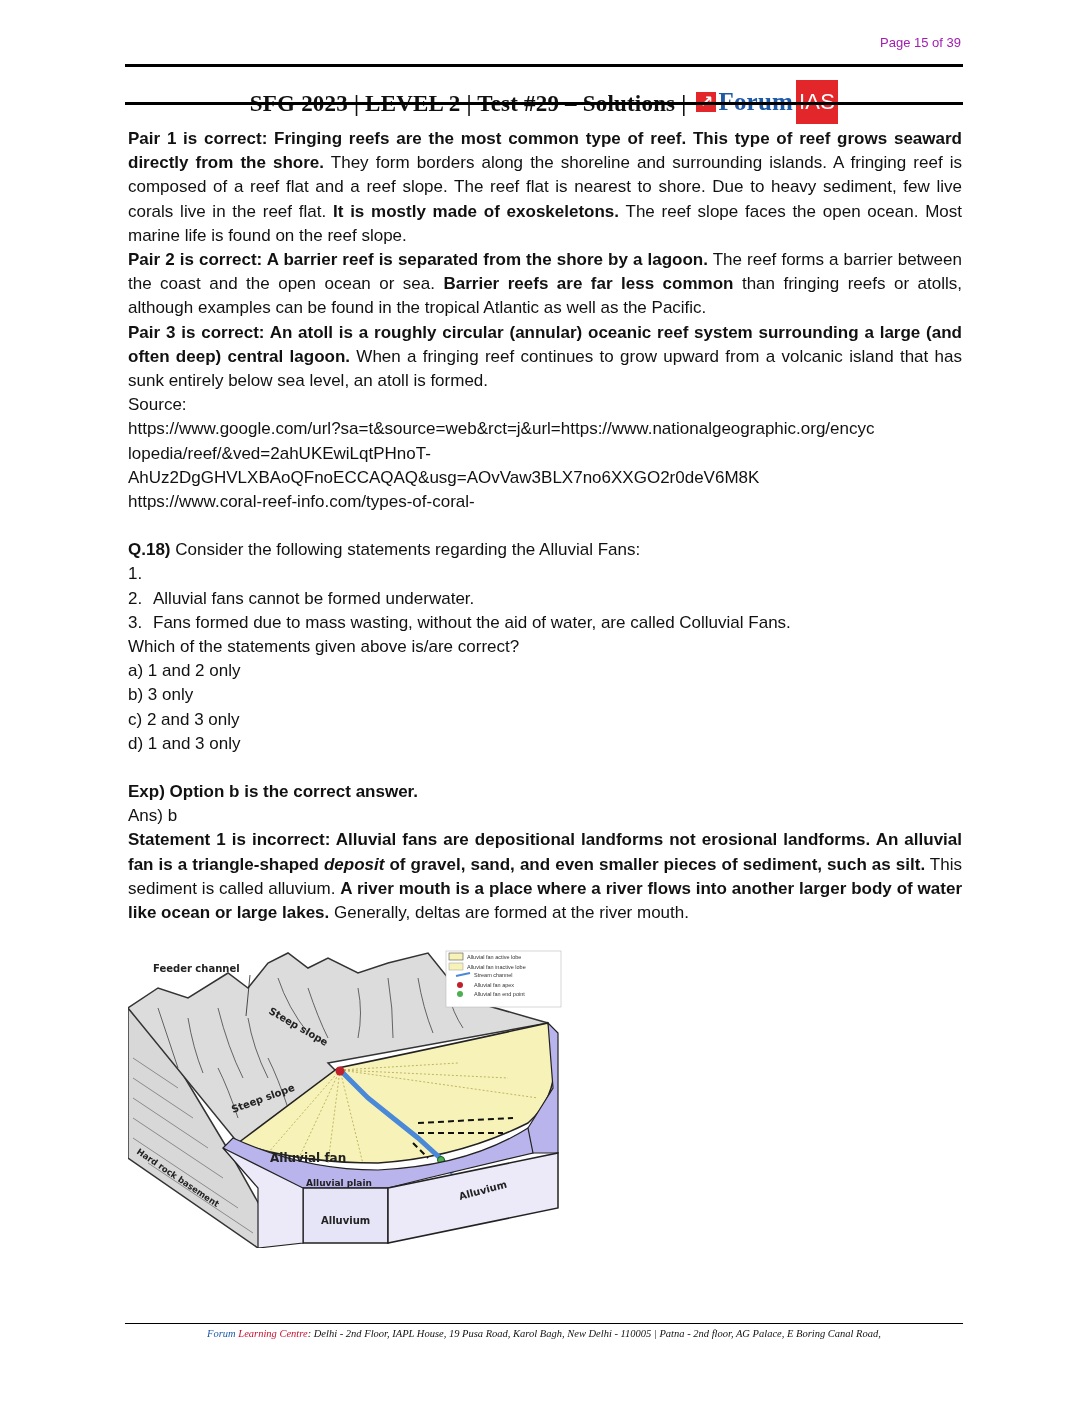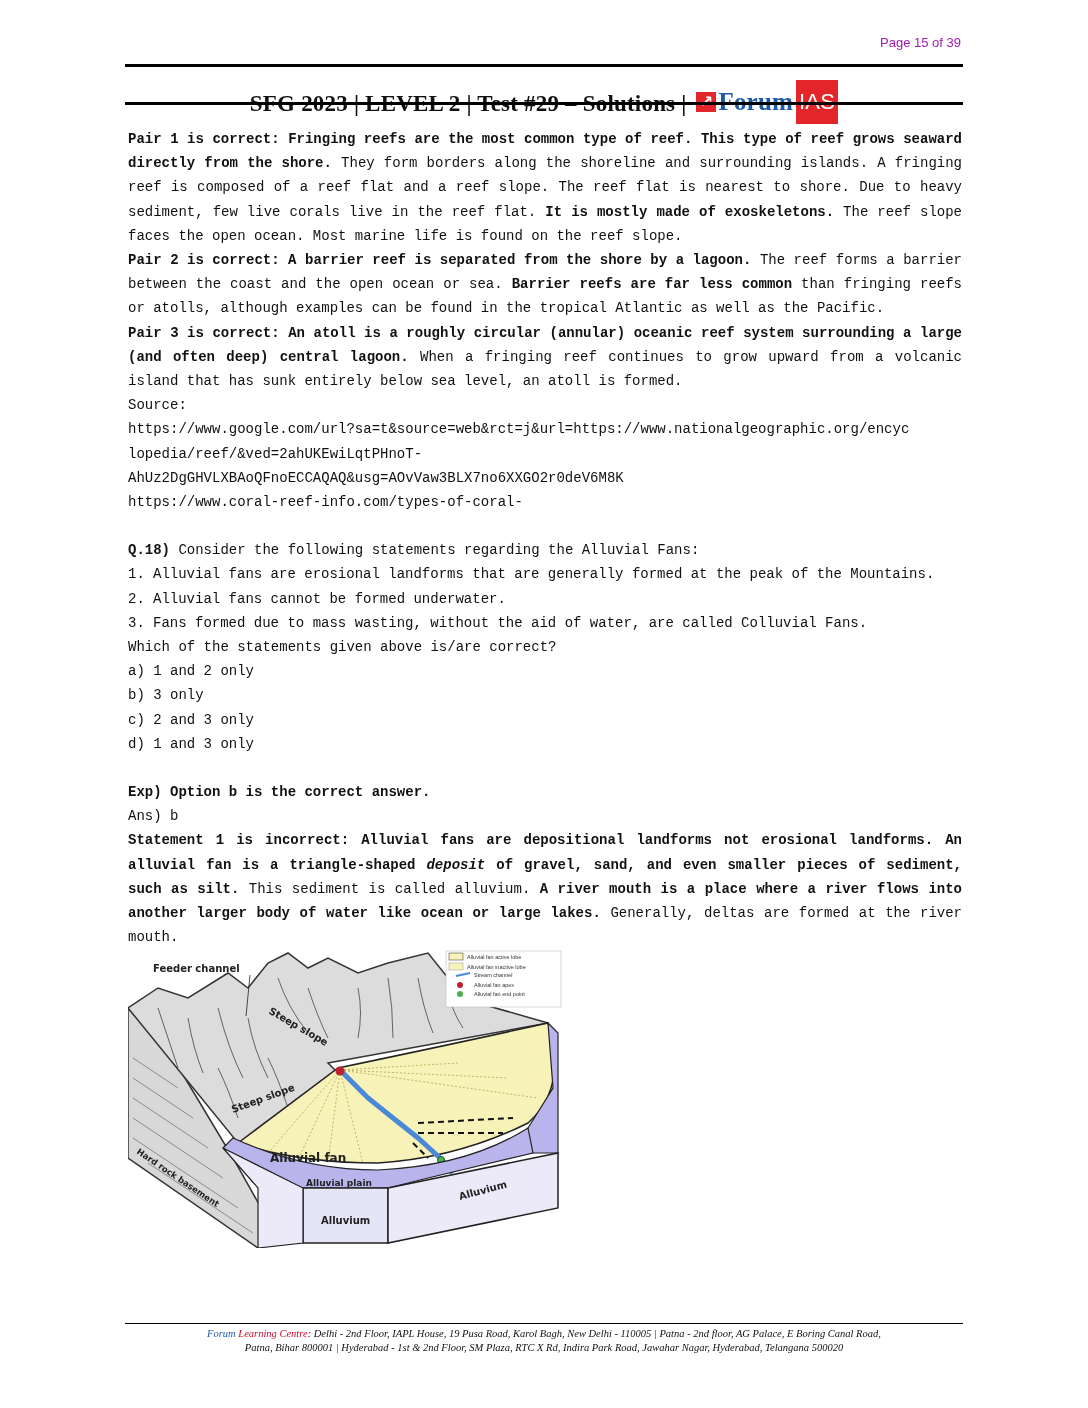--- a/index.html
+++ b/index.html
@@ -6,21 +6,21 @@
   body { width: 1088px; height: 1408px; position: relative; overflow: hidden; font-family: "DejaVu Serif", serif; color: #111; }
   .page-num { position: absolute; right: 127px; top: 35px; font-family: "Liberation Sans", sans-serif; font-size: 13px; color: #a21caf; }
   .hdr-rule-top { position: absolute; left: 125px; width: 838px; top: 64px; height: 3px; background: #000; }
   .hdr-rule-bot { position: absolute; left: 125px; width: 838px; top: 102px; height: 3px; background: #000; }
   .hdr-title { position: absolute; left: 125px; width: 838px; top: 84px; text-align: center; font-family: "Liberation Serif", serif; font-weight: bold; font-size: 23px; letter-spacing: 0.2px; white-space: nowrap; }
   .logo { display: inline-flex; align-items: center; vertical-align: middle; margin-left: 4px; position: relative; top: -4px; }
   .logo-arrow { display: inline-block; width: 20px; height: 20px; background: #e3262a; color: #fff; font-size: 16px; line-height: 20px; text-align: center; font-family: "DejaVu Sans", sans-serif; font-weight: bold; }
   .logo-forum { color: #1e5aa8; font-family: "Liberation Serif", serif; font-weight: bold; font-size: 25px; margin-left: 2px; }
   .logo-ias { background: #e3262a; color: #fff; font-family: "Liberation Sans", sans-serif; font-weight: normal; font-size: 22px; padding: 10px 3px; margin-left: 3px; line-height: 24px; }
 
-  .content { position: absolute; left: 128px; width: 834px; top: 127px; font-family: Liberation Mono, monospace; font-size: 14px; line-height: 24.2px; }
+  .content { position: absolute; left: 128px; width: 834px; top: 127px; font-family: Liberation Sans, sans-serif; font-size: 17px; line-height: 24.2px; }
   .content p { margin: 0; text-align: justify; }
   .content b { font-weight: bold; }
   .url { word-break: break-all; text-align: left !important; }
   .gap { height: 24px; }
   .list-item { display: flex; }
   .list-num { width: 25px; flex: 0 0 25px; }
 
   .diagram { position: absolute; left: 128px; top: 948px; width: 438px; height: 300px; }
 
   .footer-rule { position: absolute; left: 125px; width: 838px; top: 1323px; height: 1px; background: #000; }
@@ -50,21 +50,20 @@
   <p><b>Pair 3 is correct: An atoll is a roughly circular (annular) oceanic reef system surrounding a large (and often deep) central lagoon.</b><span> When a fringing reef continues to grow upward from a volcanic island that has sunk entirely below sea level, an atoll is formed.</span></p>
   <p>Source:</p>
   <p class="url"><span>https://www.google.com/url?sa=t&amp;source=web&amp;rct=j&amp;url=https://www.nationalgeographic.org/encyc</span></p>
   <p class="url">lopedia/reef/&amp;ved=2ahUKEwiLqtPHnoT-</p>
   <p class="url">AhUz2DgGHVLXBAoQFnoECCAQAQ&amp;usg=AOvVaw3BLX7no6XXGO2r0deV6M8K</p>
   <p class="url">https://www.coral-reef-info.com/types-of-coral-</p>
   <div class="gap"></div>
   <p><b>Q.18)</b><span> Consider the following statements regarding the Alluvial Fans:</span></p>
   <div class="list-item">
       <span class="list-num">1.</span>
-      <span>Alluvial fans are erosional landforms that are generally formed at the peak of the Mountains.</span>
     </div>
   <div class="list-item">
       <span class="list-num">2.</span>
       <span>Alluvial fans cannot be formed underwater.</span>
     </div>
   <div class="list-item">
       <span class="list-num">3.</span>
       <span>Fans formed due to mass wasting, without the aid of water, are called Colluvial Fans.</span>
     </div>
   <p>Which of the statements given above is/are correct?</p>
@@ -158,14 +157,13 @@
       <text x="193" y="276" font-size="10">Alluvium</text>
       <text x="332" y="252" font-size="10" transform="rotate(-15 332 252)">Alluvium</text>
       <text x="8" y="205" font-size="8.5" transform="rotate(34 8 205)">Hard rock basement</text>
     </g>
   </svg>
 </div>
 
 <div class="footer-rule"></div>
 <div class="footer">
   <div><span class="f-forum">Forum</span><span class="f-lc"> Learning Centre</span><span>: Delhi - 2nd Floor, IAPL House, 19 Pusa Road, Karol Bagh, New Delhi - 110005    | Patna - 2nd floor, AG Palace, E Boring Canal Road,</span></div>
-  <div>Patna, Bihar 800001    | Hyderabad - 1st &amp; 2nd Floor, SM Plaza, RTC X Rd, Indira Park Road, Jawahar Nagar, Hyderabad, Telangana 500020</div>
 </div>
 
 </body></html>

